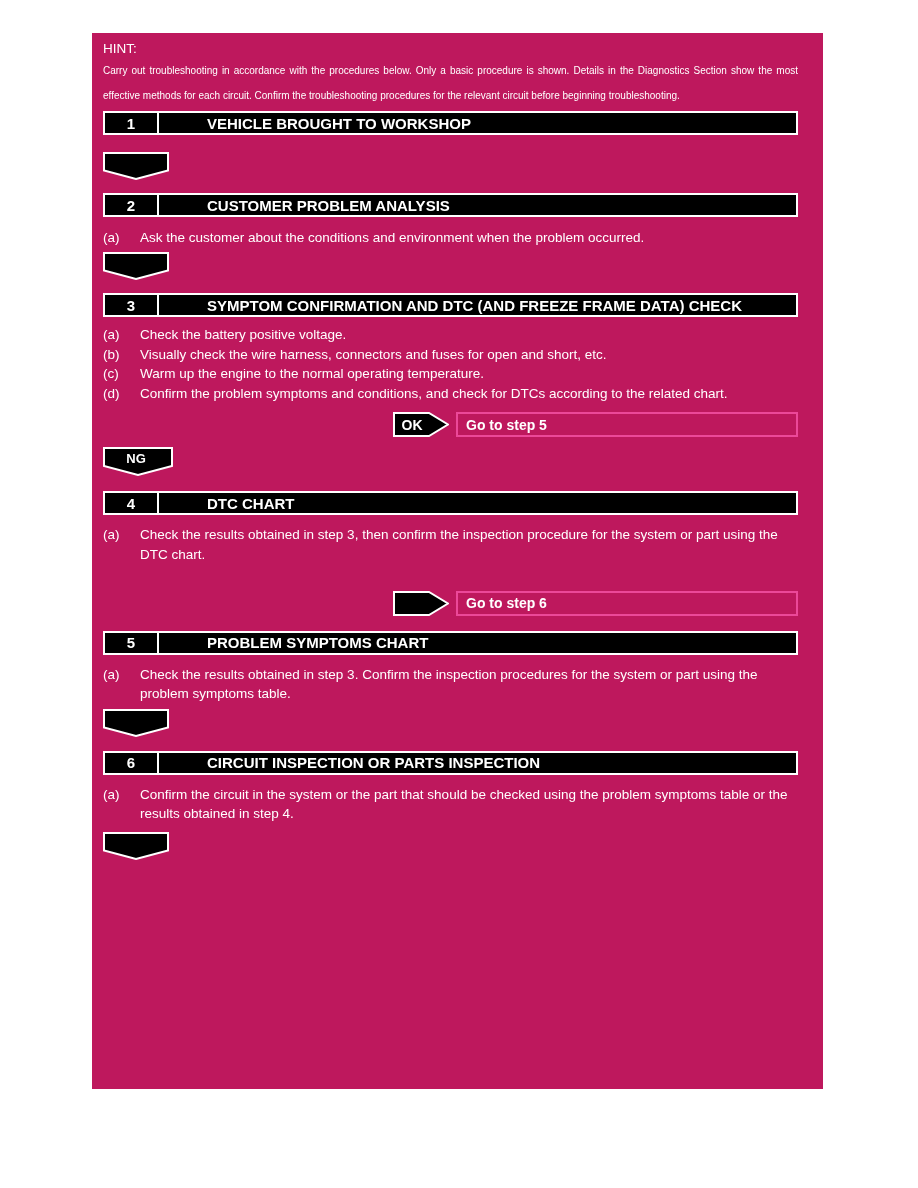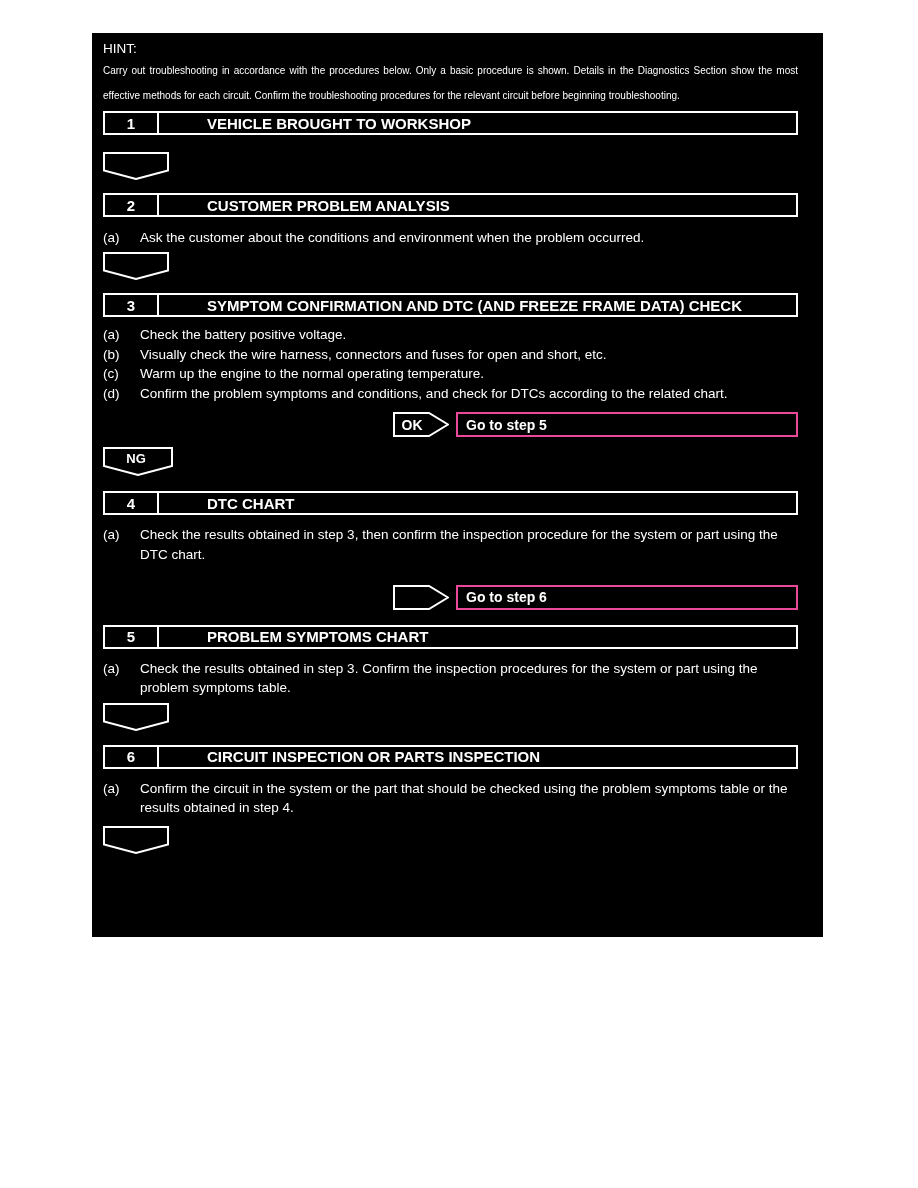--- a/index.html
+++ b/index.html
@@ -1,22 +1,22 @@
 <!DOCTYPE html>
 <html><head>
 <meta charset="utf-8">
 <style>
   html,body{margin:0;padding:0;}
   body{
     width:918px;height:1188px;background:#ffffff;position:relative;
     font-family:"Liberation Sans", sans-serif;
   }
   .panel{
-    position:absolute;left:92px;top:33px;width:731px;height:904px;
-    background:#000000;color:#fff;box-sizing:border-box;
+    position:absolute;left:92px;top:33px;width:731px;height:1056px;
+    background:#be185d;color:#fff;box-sizing:border-box;
     padding:6px 25px 13px 11px;overflow:hidden;
   }
   .hint-label{font-size:13.5px;line-height:19.4px;font-weight:normal;}
   .hint-body{font-size:10px;line-height:25px;text-align:justify;}
   .step-header{
     display:flex;align-items:stretch;border:2px solid #fff;
     height:24px;box-sizing:border-box;background:#000;
   }
   .step-num{
     width:52px;flex:none;border-right:2px solid #fff;
@@ -121,21 +121,21 @@
     <div class="step-title">DTC CHART</div>
   </div>
 
   <div class="list" style="margin-top:10px;">
     <div class="list-item">
       <div class="li-label">(a)</div>
       <div class="li-body">Check the results obtained in step 3, then confirm the inspection procedure for the system or part using the DTC chart.</div>
     </div>
   </div>
 
-  <div class="flow-row" style="margin-top:20px;">
+  <div class="flow-row" style="margin-top:26px;">
     <svg width="56" height="25" viewBox="0 0 56 25">
       <path d="M1,1 H36 L55,12.5 L36,24 H1 Z" fill="#000" stroke="#fff" stroke-width="2"></path>
     </svg>
     <div class="goto-box">Go to step 6</div>
   </div>
 
   <div class="step-header" style="margin-top:15px;">
     <div class="step-num">5</div>
     <div class="step-title">PROBLEM SYMPTOMS CHART</div>
   </div>

